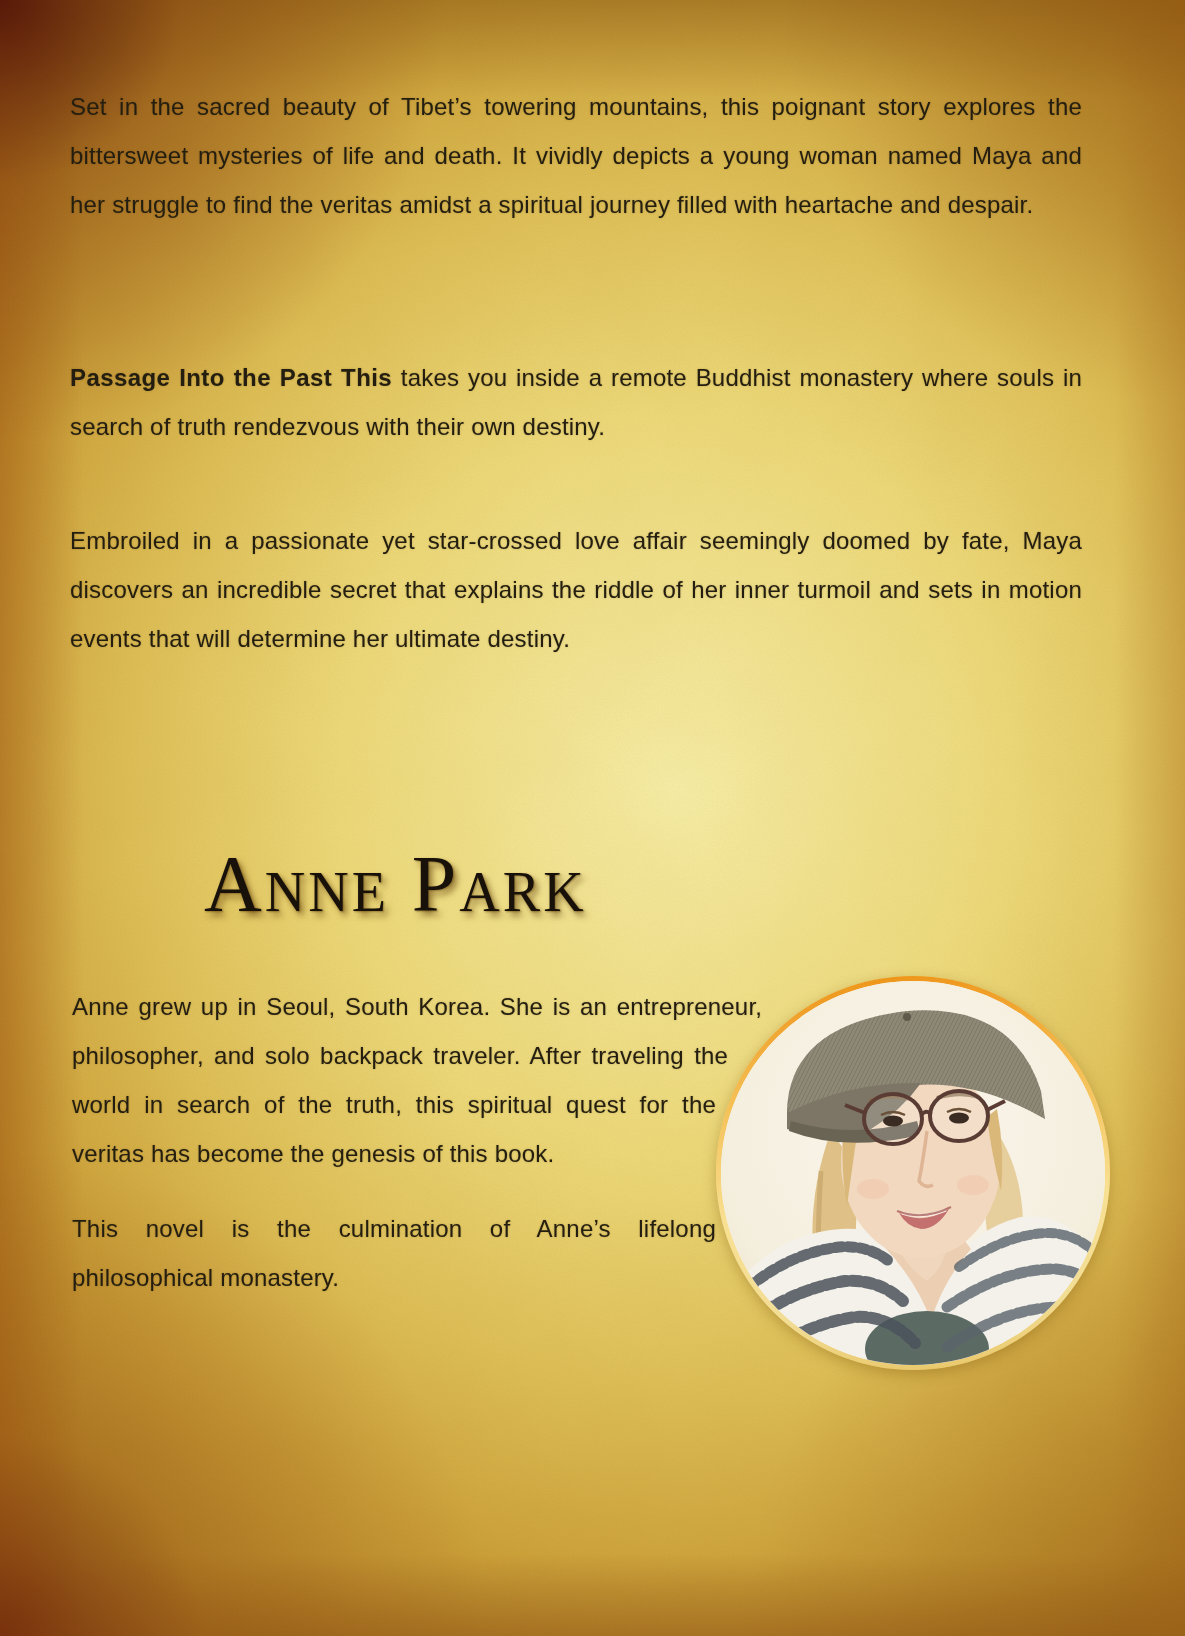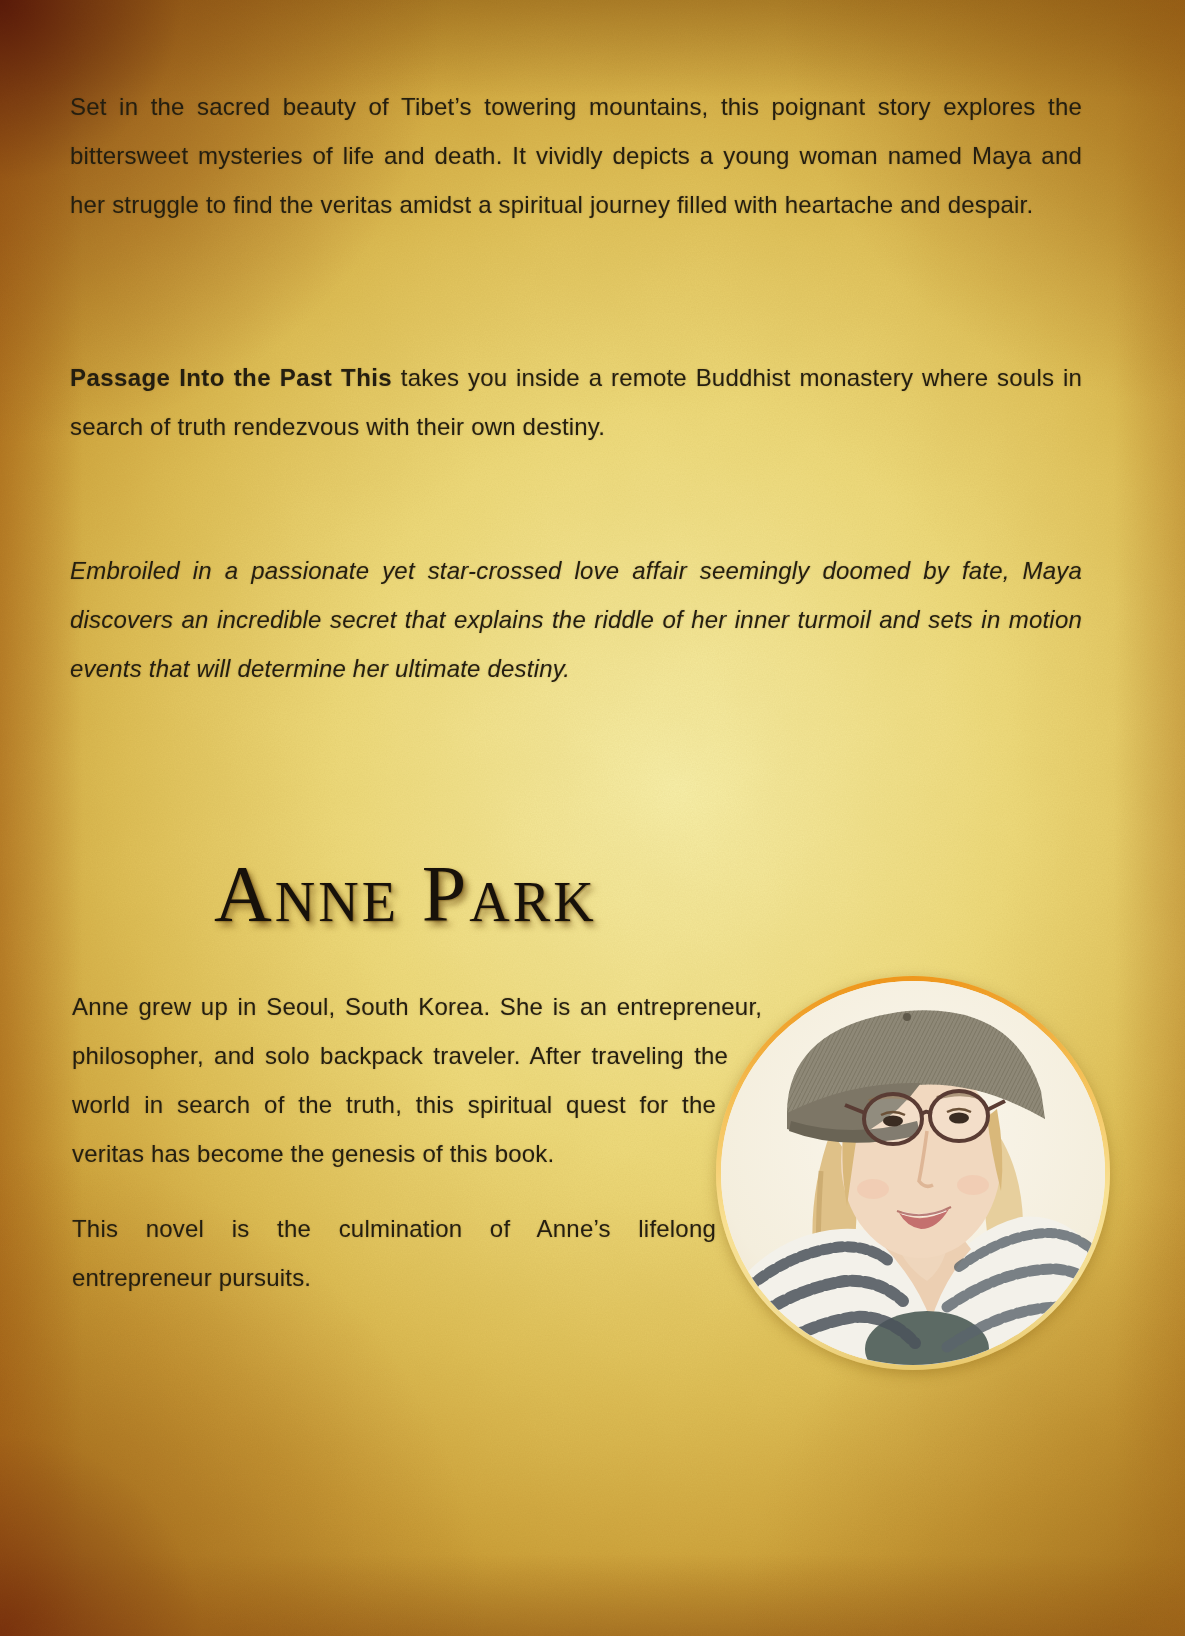--- a/index.html
+++ b/index.html
@@ -24,24 +24,24 @@
   .body-text{
     color:#241e10;
     font-size:24px;line-height:49px;
     text-align:justify;
     letter-spacing:0.2px;
     text-shadow:0 0 2px rgba(70,50,10,0.30);
   }
   .syn{position:absolute;left:70px;width:1012px;margin:0;}
   #syn1{top:82px;}
   #syn2{top:353px;}
-  #syn3{top:546px;font-style:italic;}
+  #syn3{top:516px;}
   .syn strong{font-weight:bold;letter-spacing:0.4px;}
   .author-heading{
-    position:absolute;left:198px;top:838px;margin:16px;
+    position:absolute;left:198px;top:838px;margin:6px;
     font-family:"Liberation Serif", serif;
     font-variant:small-caps;
     font-weight:normal;
     font-size:80px;line-height:80px;
     letter-spacing:3px;
     color:#17110a;
     text-shadow:4px 5px 6px rgba(95,62,8,0.60), 1px 1px 2px rgba(95,62,8,0.55);
   }
   .author-section{
     position:absolute;left:72px;top:974px;width:1038px;
@@ -164,17 +164,17 @@
 
             <path d="M178 232 Q 202 244 228 228 Q 216 248 200 248 Q 186 246 178 232 Z" fill="#c4706e"></path>
             <path d="M181 232 Q 202 238 225 229" stroke="#fdf6ee" stroke-width="3" fill="none" opacity="0.85"></path>
             <path d="M176 230 Q 202 240 230 226" stroke="#9e4e4c" stroke-width="2" fill="none" opacity="0.7"></path>
           </svg>
         </div>
       </div>
 
       <p class="body-text">Anne grew up in Seoul, South Korea. She is an entrepreneur, philosopher, and solo backpack traveler. After traveling the world in search of the truth, this spiritual quest for the veritas has become the genesis of this book.</p>
 
-      <p class="body-text">This novel is the culmination of Anne’s lifelong entrepreneur pursuits.</p>
+      <p class="body-text">This novel is the culmination of Anne’s lifelong philosophical monastery.</p>
     </div>
 
   </div>
 </div>
 
 </body></html>

